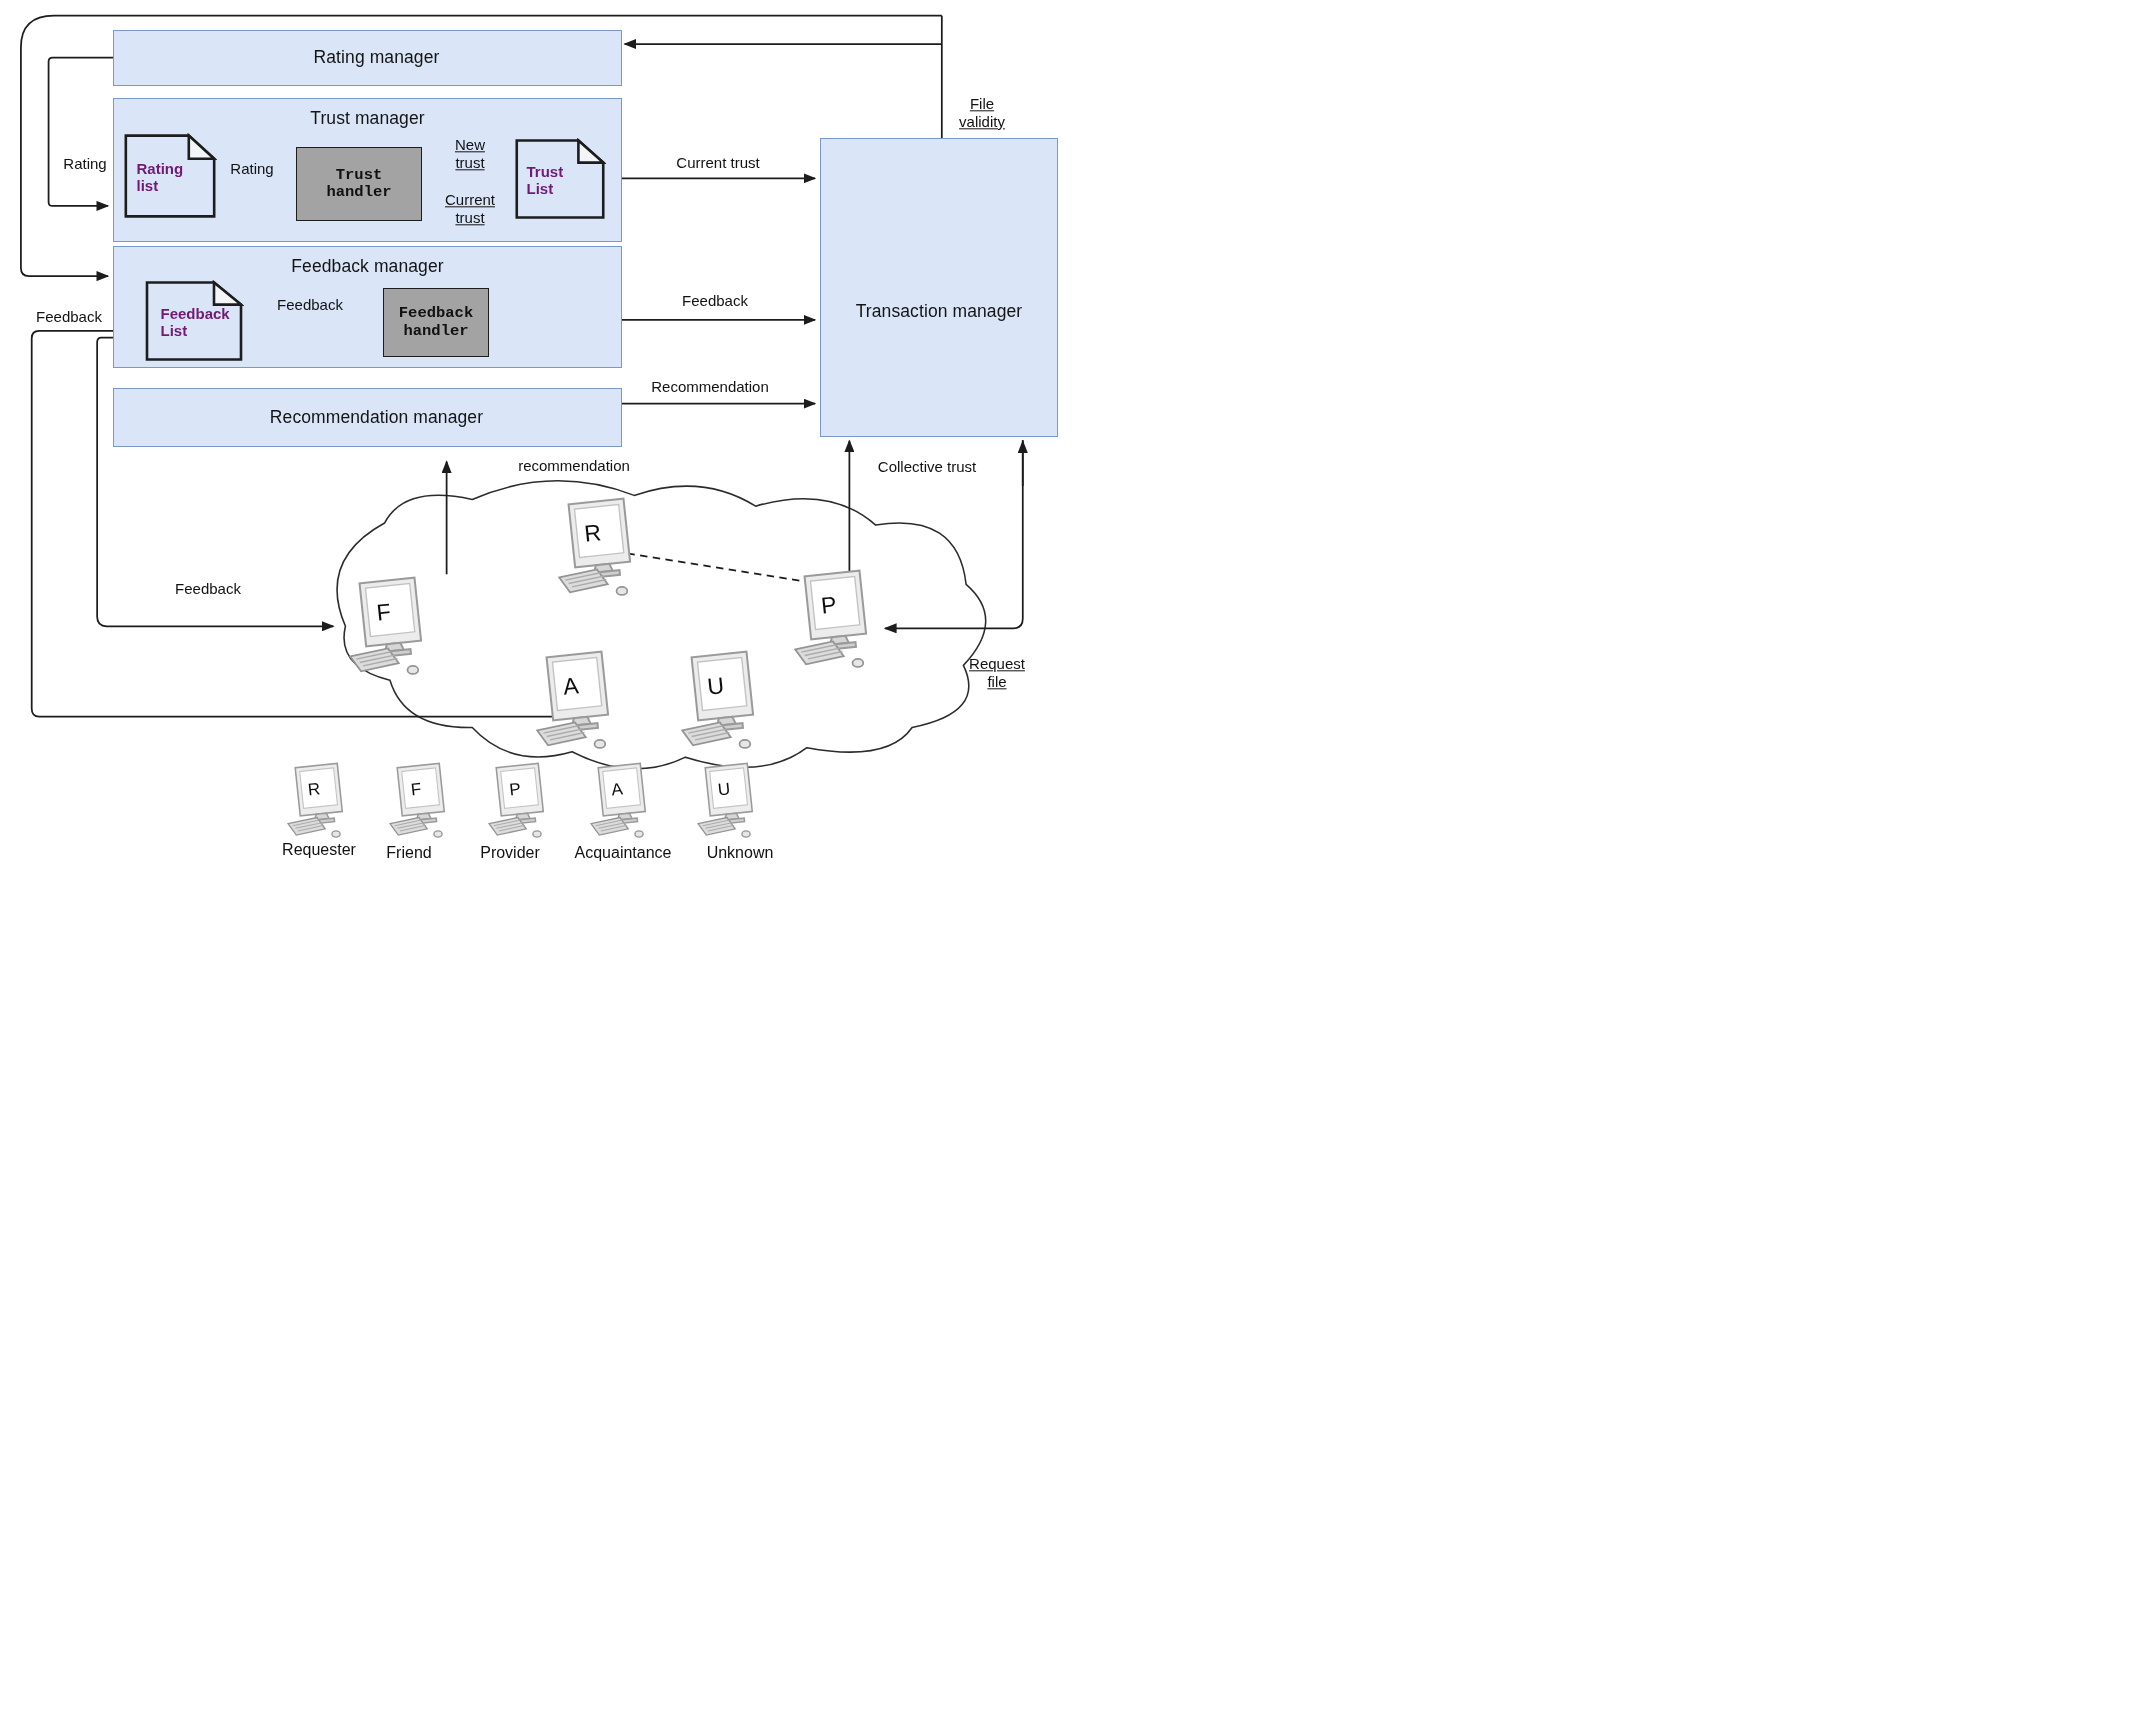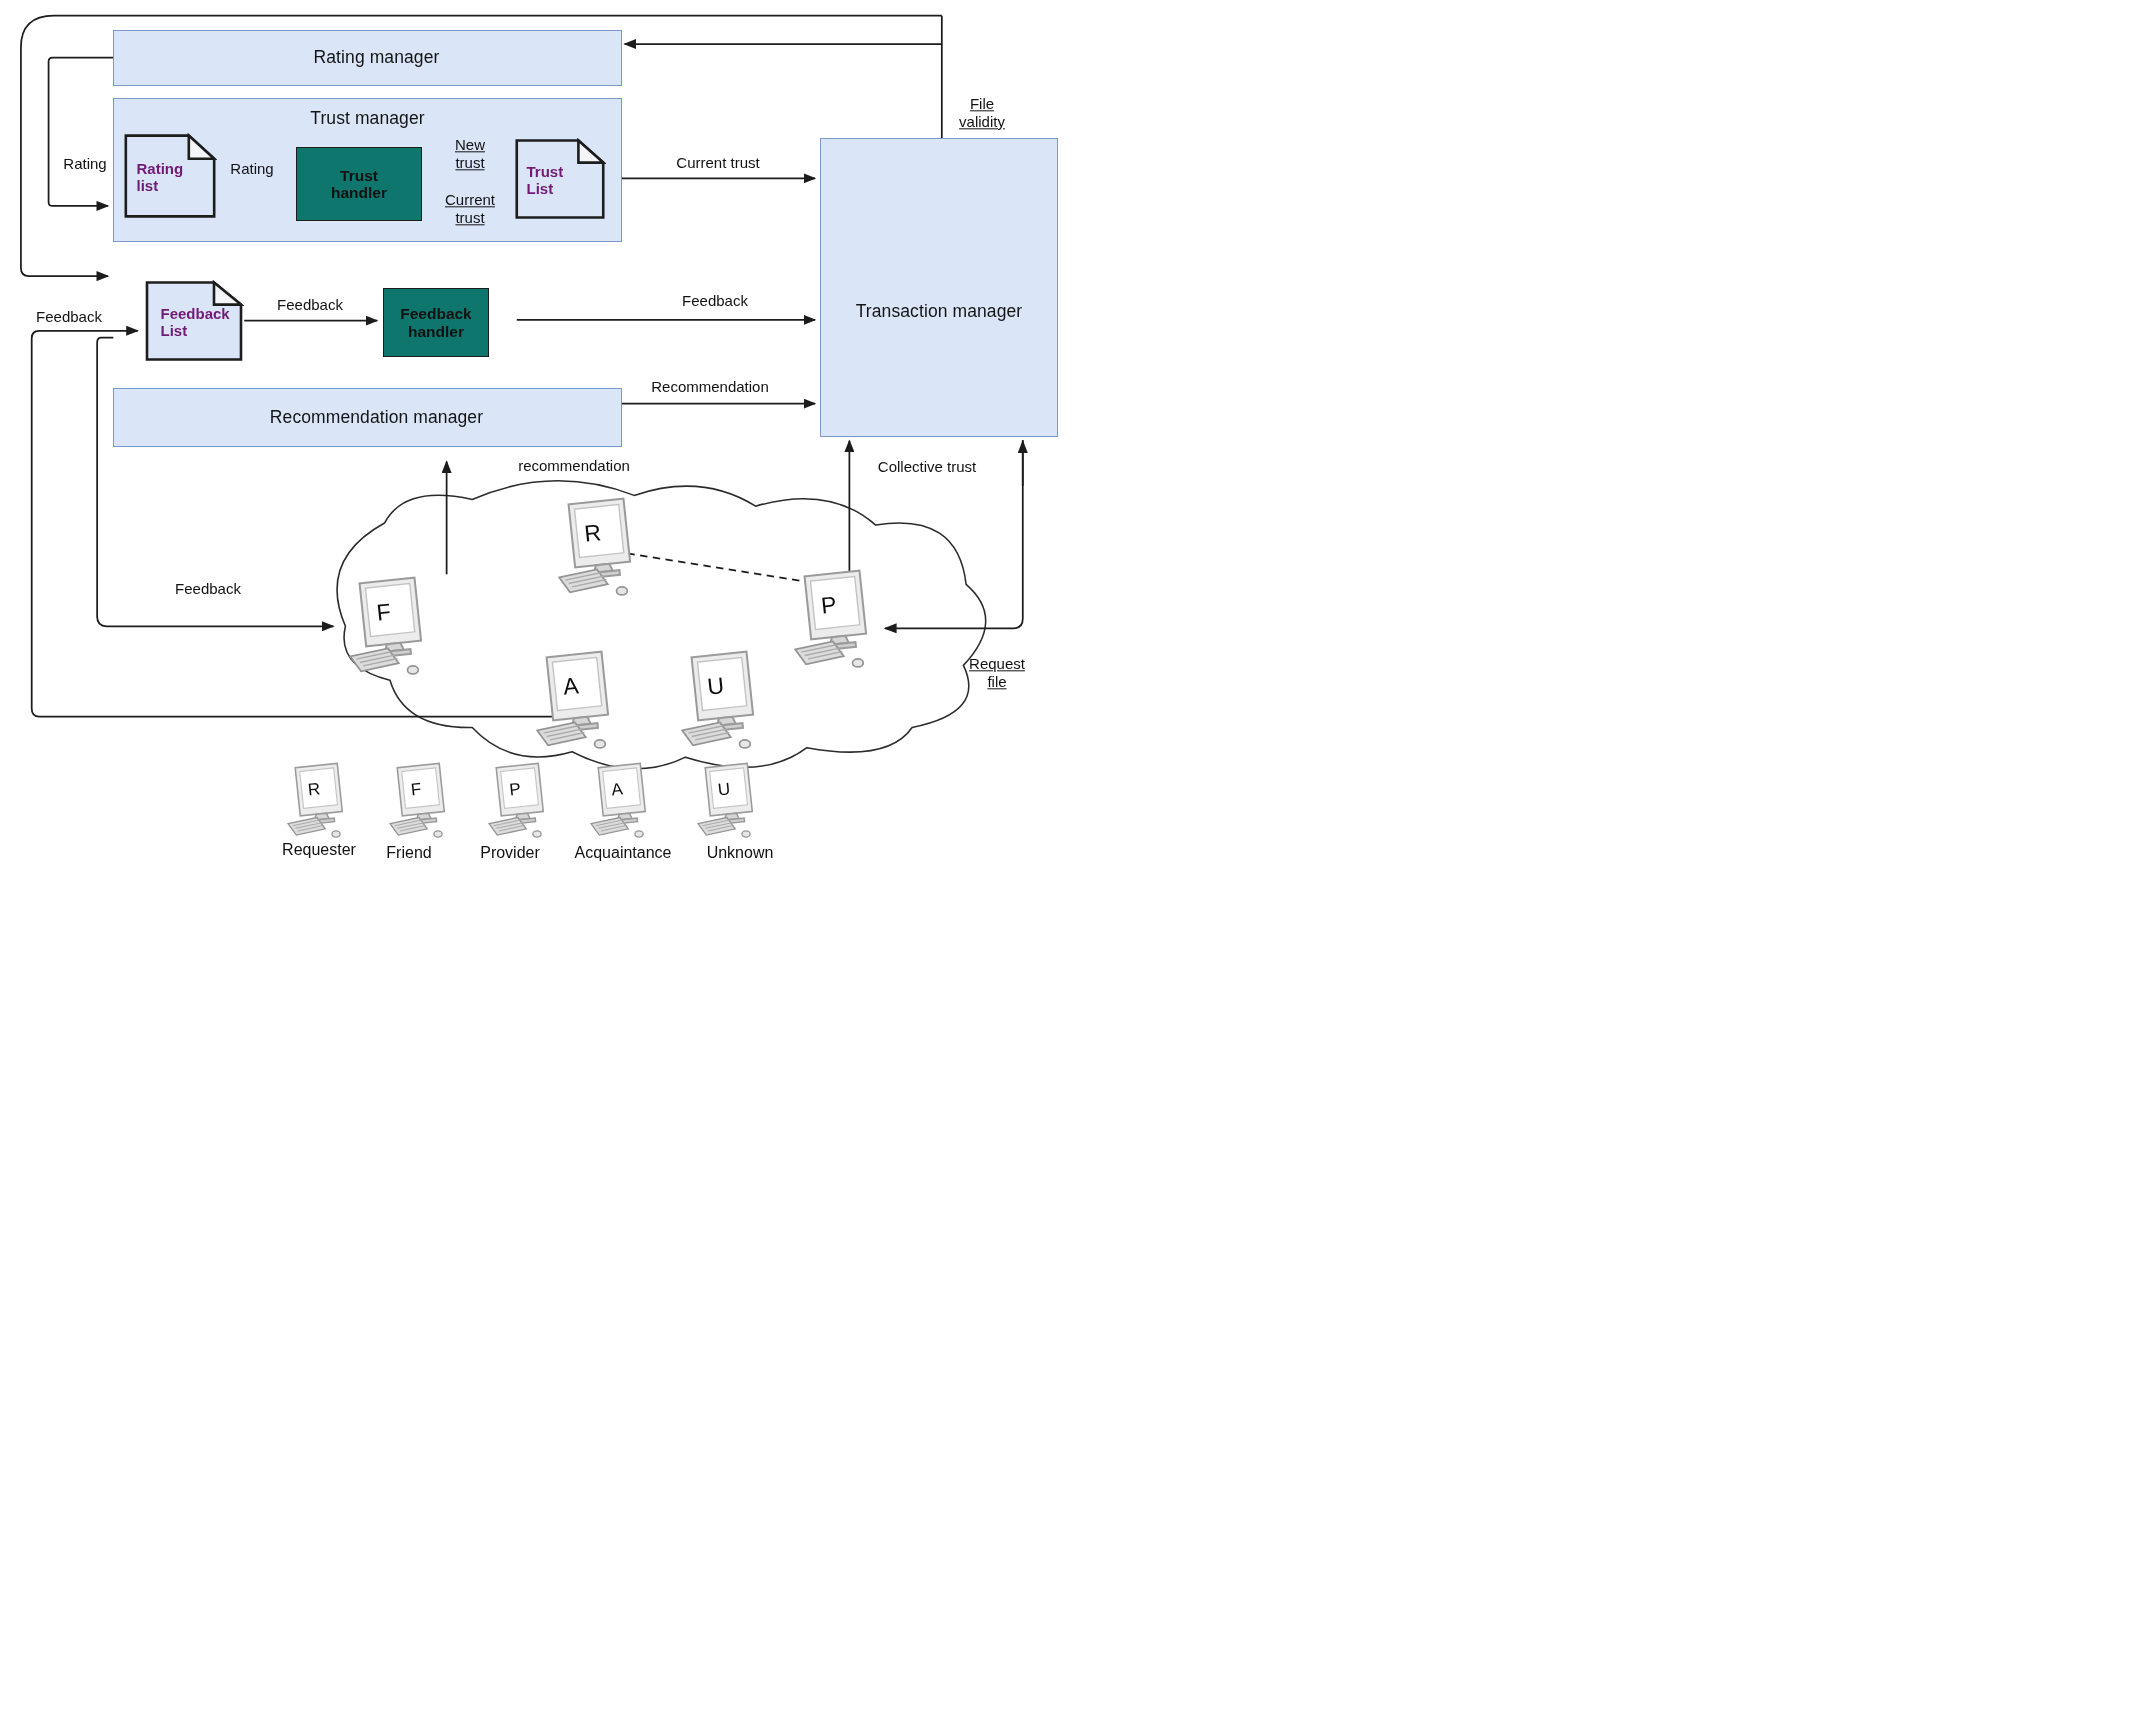--- a/index.html
+++ b/index.html
@@ -7,22 +7,22 @@
   svg.wires{position:absolute;left:0;top:0;width:1070px;height:868px;}
 
   
   .mgr{position:absolute;background:#dae6f8;border:1.7px solid #7b99c8;box-sizing:border-box;}
   .mgr-title{position:absolute;left:0;right:0;text-align:center;font-size:17.5px;color:#141414;letter-spacing:0.1px;}
   .t-center{top:50%;transform:translateY(-54%);padding-left:18px;}
   .t-top{top:8.8px;}
   .t-tm{top:162px;}
 
   
-  .node{position:absolute;background:#0f766e;border:1.8px solid #1d1d1d;box-sizing:border-box;
-        display:flex;align-items:center;justify-content:center;text-align:center;}
+  .node{position:absolute;background:#a3a3a3;border:1.8px solid #1d1d1d;box-sizing:border-box;
+        display:flex;align-items:center;justify-content:center;text-align:center;font-family:Liberation Mono, monospace;}
   .node-label{font-weight:bold;font-size:15.5px;line-height:1.12;color:#111;width:81px;}
 
   
   .doc{position:absolute;}
   .doc svg{position:absolute;left:0;top:0;width:100%;height:100%;}
   .doc-label{position:absolute;left:4%;top:12%;width:92%;height:80%;display:flex;align-items:center;justify-content:center;
              font-weight:bold;font-size:15px;line-height:1.12;color:#701a75;}
   .doc-label span{width:67px;}
 
   
@@ -94,20 +94,23 @@
   </svg>
 
   <div class="mgr" style="left:113px;top:30px;width:509px;height:56px">
     <div class="mgr-title t-center">Rating manager</div>
   </div>
 
   <div class="mgr" style="left:113px;top:98px;width:509px;height:144px">
     <div class="mgr-title t-top">Trust manager</div>
   </div>
 
+  <div class="mgr" style="left:113px;top:246px;width:509px;height:122px">
+    <div class="mgr-title t-top">Feedback manager</div>
+  </div>
 
   <div class="mgr" style="left:113px;top:388px;width:509px;height:59px">
     <div class="mgr-title t-center">Recommendation manager</div>
   </div>
 
   <div class="mgr" style="left:820px;top:138px;width:238px;height:299px">
     <div class="mgr-title t-tm">Transaction manager</div>
   </div>
 
   <div class="doc" style="left:123px;top:133px;width:94px;height:86px">

